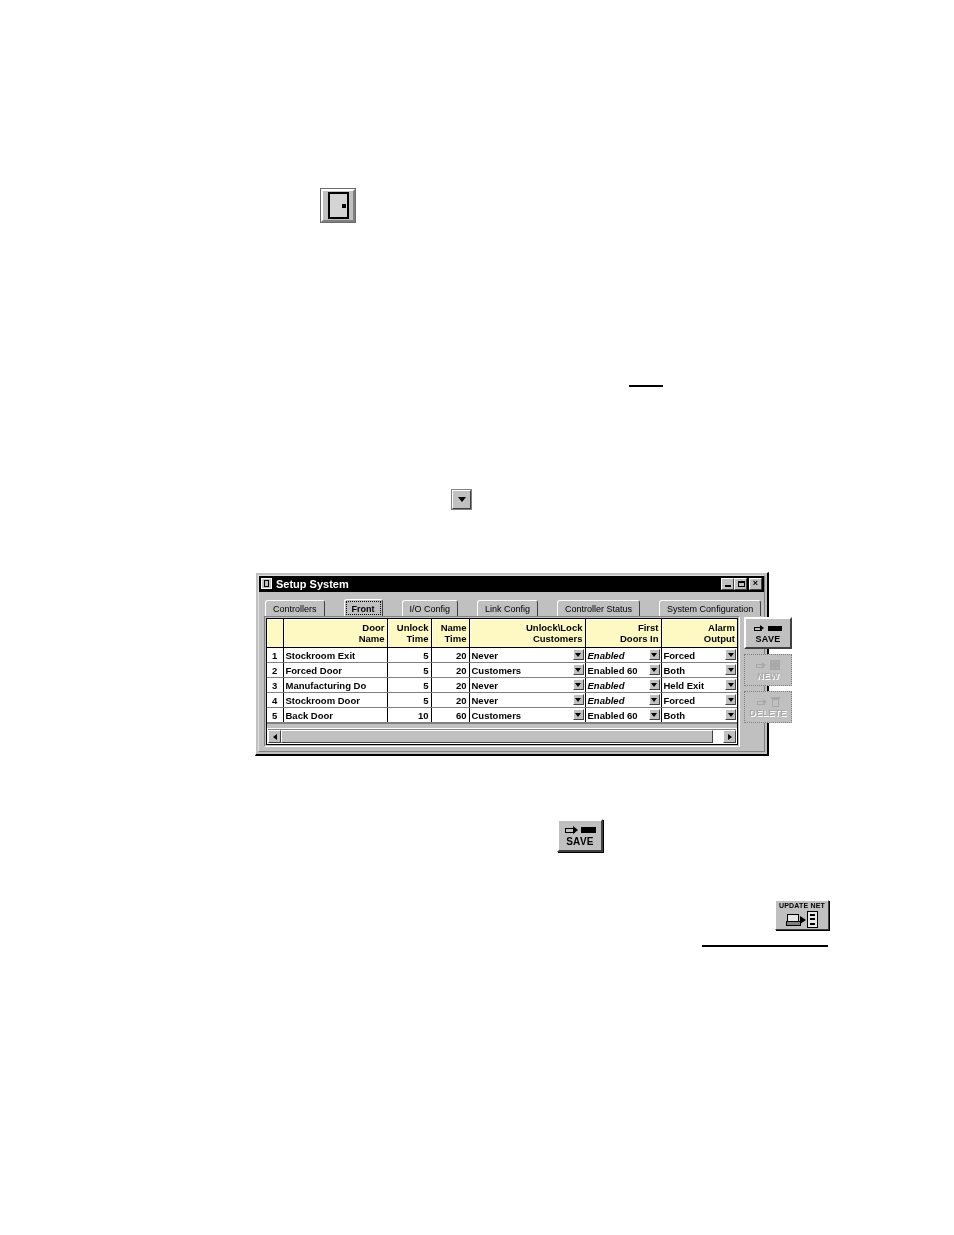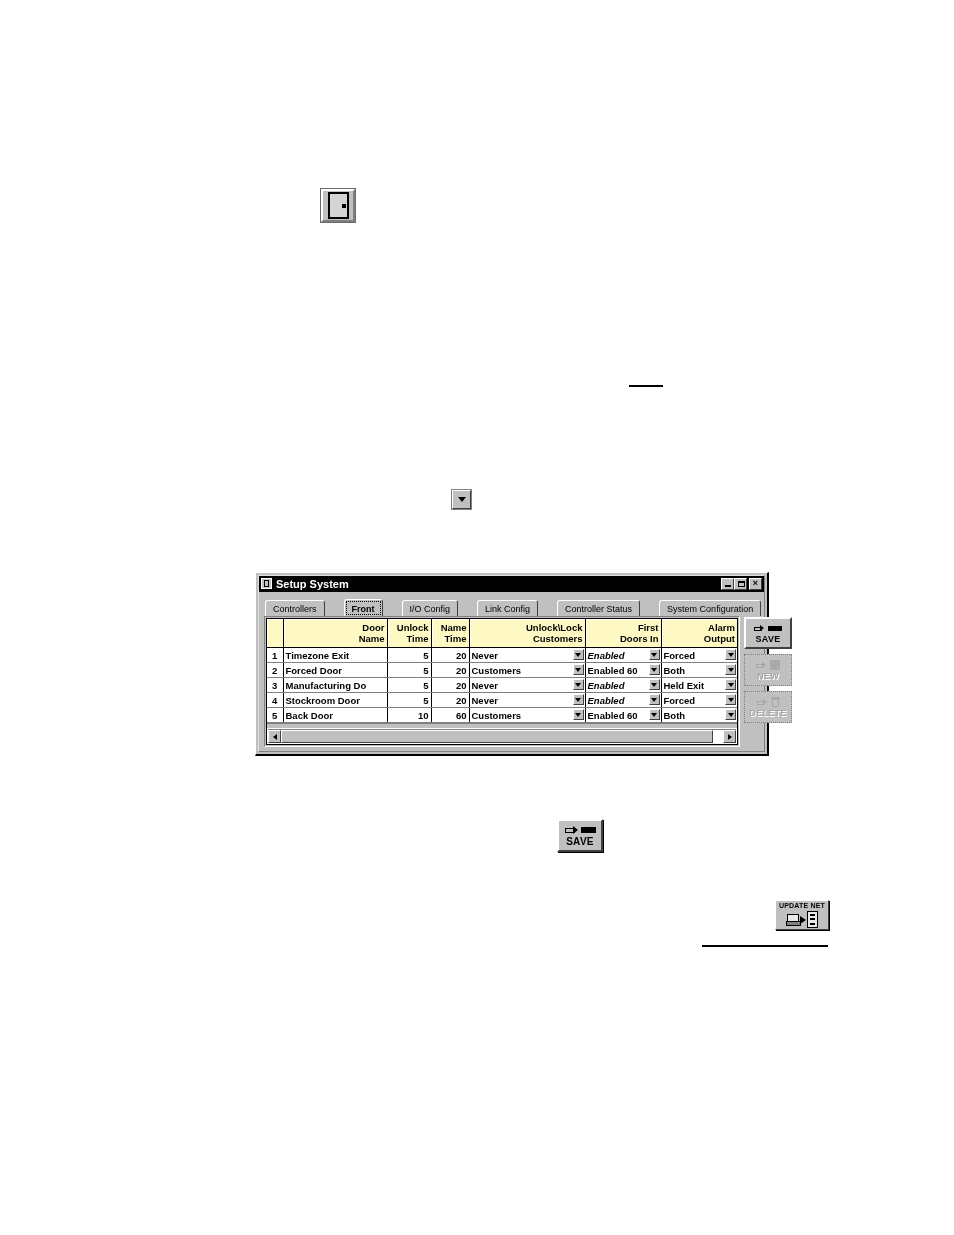--- a/index.html
+++ b/index.html
@@ -558,21 +558,21 @@
             <th style="border-right:none">
               <span>Alarm</span><br>
               <span>Output</span>
             </th>
           </tr>
         </thead>
         <tbody>
 
           <tr>
             <td class="rownum">1</td>
-            <td>Timezone Exit</td>
+            <td>Stockroom Exit</td>
             <td class="num">5</td>
             <td class="num">20</td>
             <td class="combo">
               <span>Never</span>
               <span class="cellcombo">
                       <i></i>
                     </span>
             </td>
             <td class="combo disabled-text">
               <span>Enabled</span>

